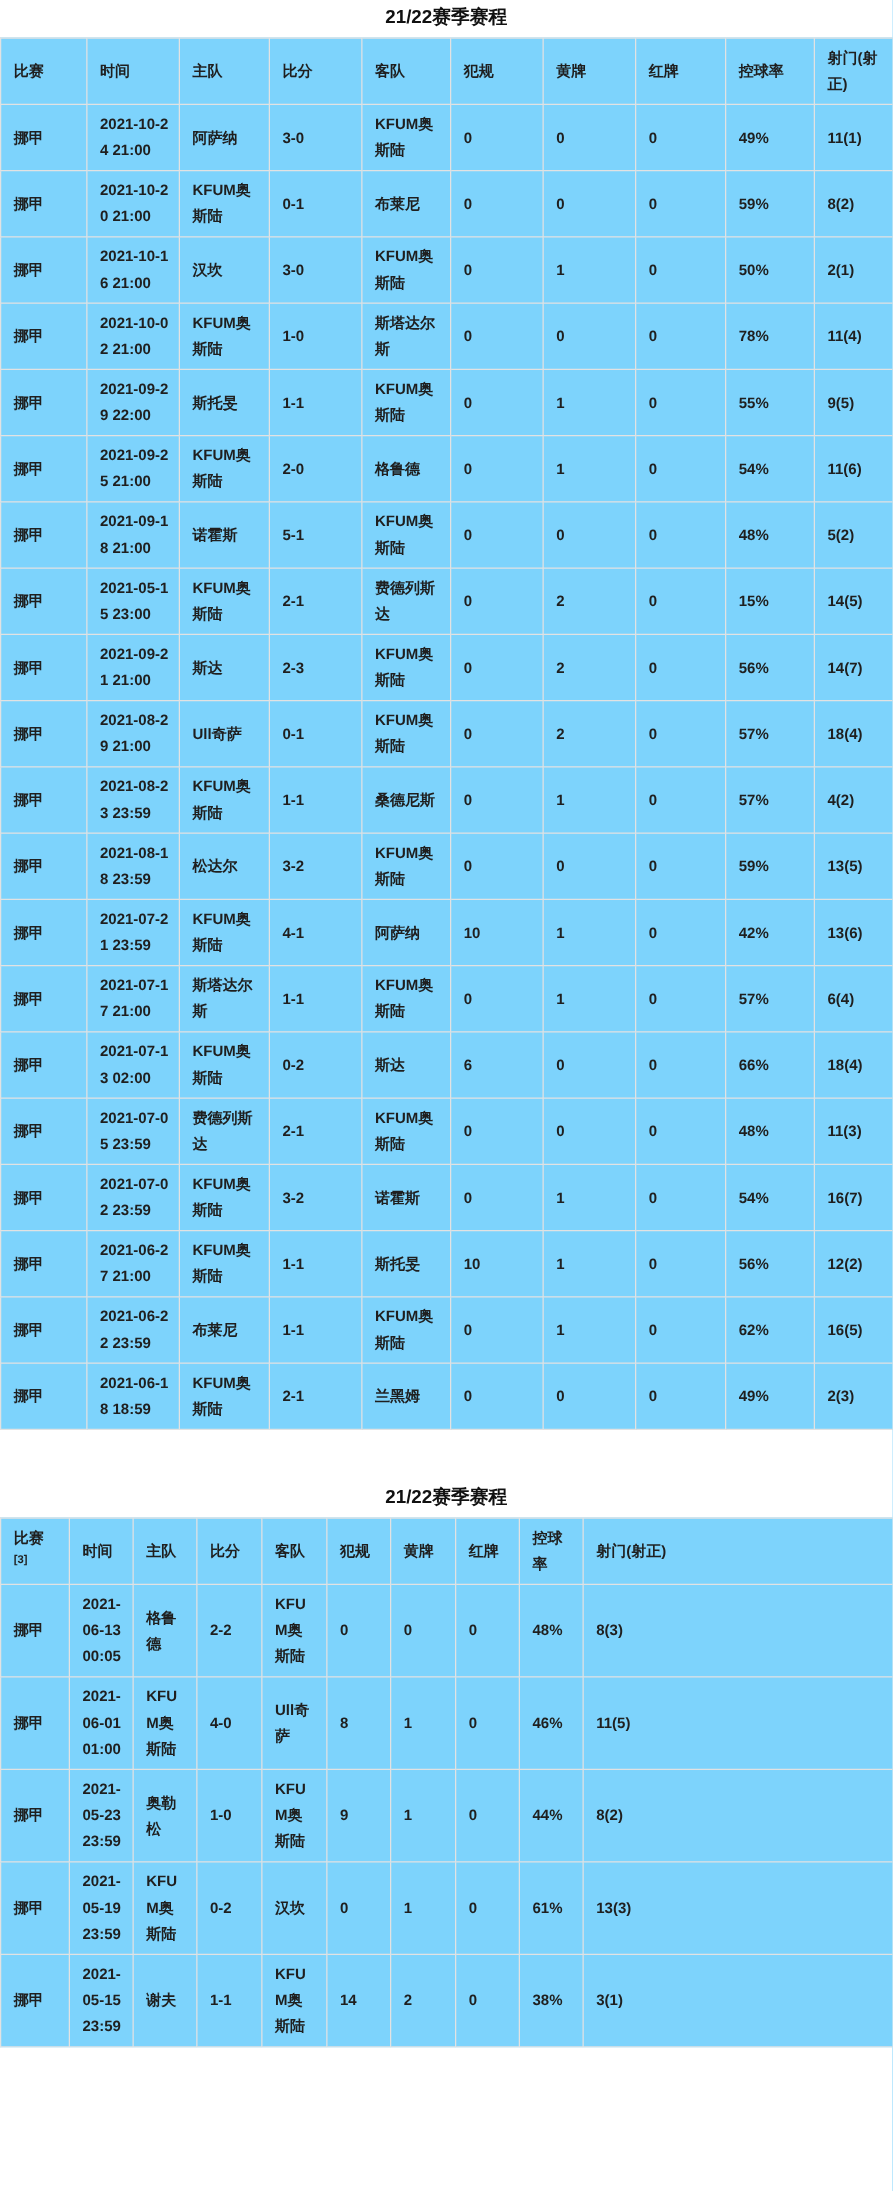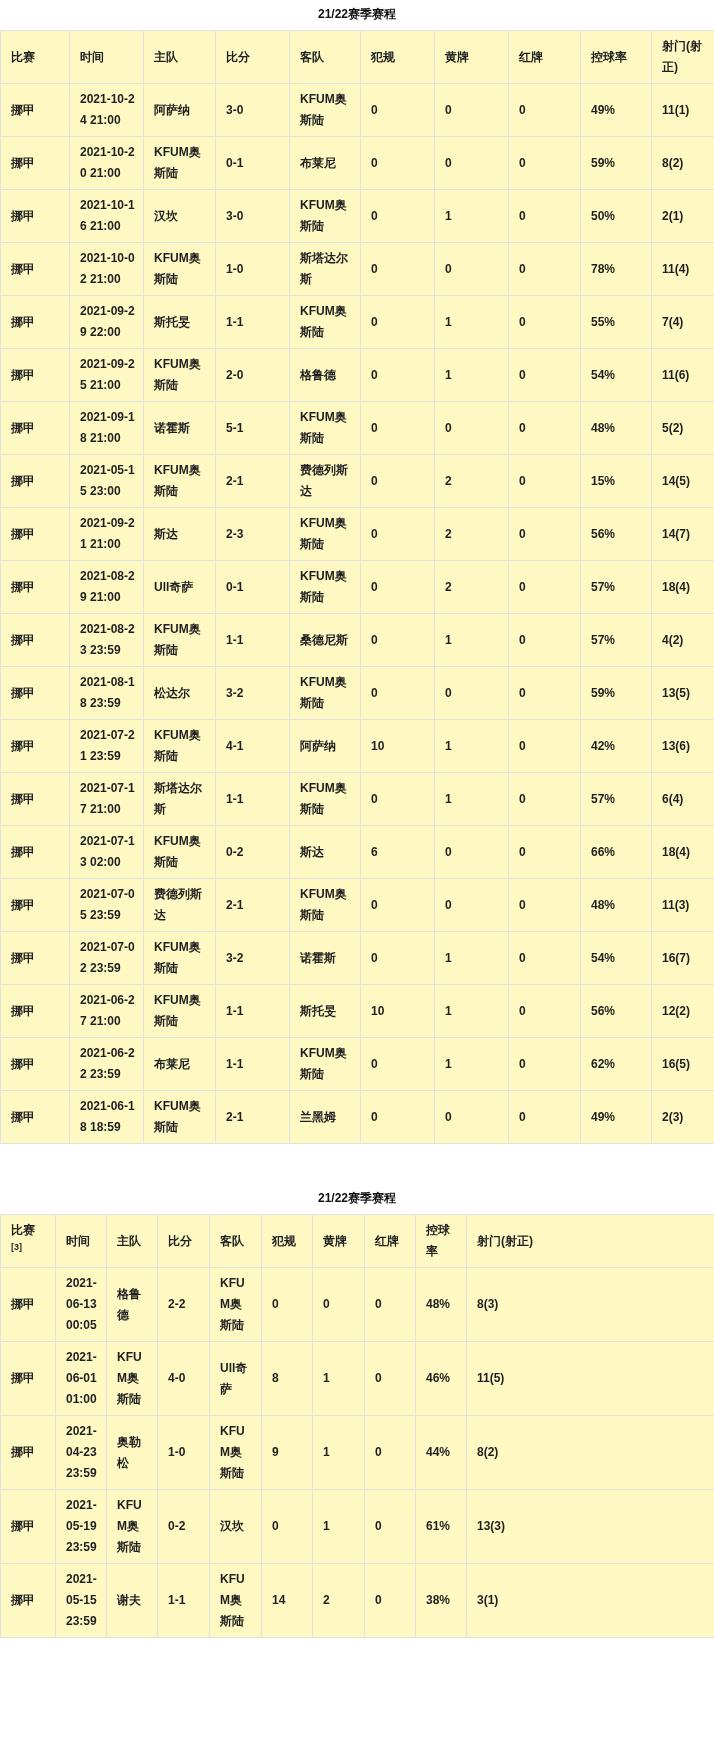--- a/index.html
+++ b/index.html
@@ -1,20 +1,20 @@
 <!DOCTYPE html>
 <html><head>
 <meta charset="utf-8">
 <style>
   html,body{margin:0;padding:0;background:#ffffff;}
   body{font-family:"Liberation Sans","DejaVu Sans",sans-serif;}
   .page{width:714px;background:#fff;}
-  .tbl-title{text-align:center;font-size:12px;font-weight:700;color:#111;padding:5px 0 7px 0;line-height:18px;}
+  .tbl-title{text-align:center;font-size:15px;font-weight:700;color:#111;padding:5px 0 7px 0;line-height:18px;}
   .table-block-2{margin-top:40px;}
-  table{border-collapse:collapse;table-layout:fixed;width:714px;background:#fef9c3;}
+  table{border-collapse:collapse;table-layout:fixed;width:714px;background:#7dd3fc;}
   th,td{
     border:1px solid #e2e2e2;
     font-size:12px;font-weight:700;color:#1f1f1f;
     line-height:21px;padding:5px 8px 5px 10px;
     text-align:left;vertical-align:middle;
     word-break:break-all;overflow-wrap:break-word;
   }
   sup.ref{font-size:9px;line-height:0;vertical-align:super;}
 </style>
 </head>
@@ -103,21 +103,21 @@
           <tr>
             <td>挪甲</td>
             <td>2021-09-29 22:00</td>
             <td>斯托旻</td>
             <td>1-1</td>
             <td>KFUM奥斯陆</td>
             <td>0</td>
             <td>1</td>
             <td>0</td>
             <td>55%</td>
-            <td>7(4)</td>
+            <td>9(5)</td>
           </tr>
           <tr>
             <td>挪甲</td>
             <td>2021-09-25 21:00</td>
             <td>KFUM奥斯陆</td>
             <td>2-0</td>
             <td>格鲁德</td>
             <td>0</td>
             <td>1</td>
             <td>0</td>
@@ -345,21 +345,21 @@
             <td>4-0</td>
             <td>Ull奇萨</td>
             <td>8</td>
             <td>1</td>
             <td>0</td>
             <td>46%</td>
             <td>11(5)</td>
           </tr>
           <tr>
             <td>挪甲</td>
-            <td>2021-04-23 23:59</td>
+            <td>2021-05-23 23:59</td>
             <td>奥勒松</td>
             <td>1-0</td>
             <td>KFUM奥斯陆</td>
             <td>9</td>
             <td>1</td>
             <td>0</td>
             <td>44%</td>
             <td>8(2)</td>
           </tr>
           <tr>

